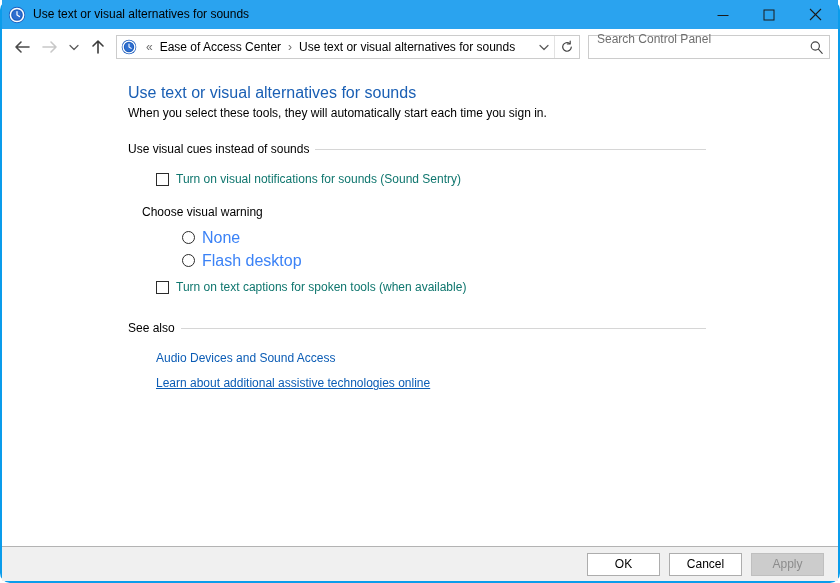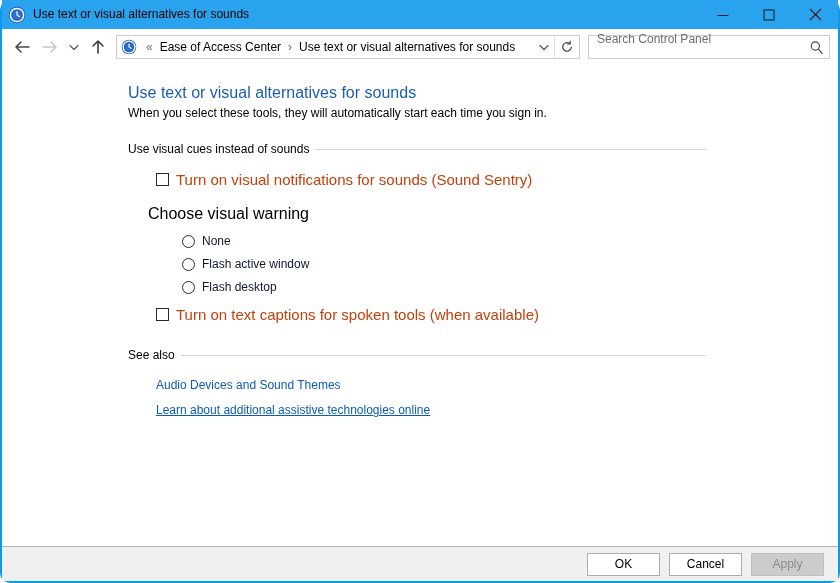--- a/index.html
+++ b/index.html
@@ -230,25 +230,25 @@
   .checkbox {
     width: 13px;
     height: 13px;
     border: 1px solid #2b2b2b;
     background: #ffffff;
     box-sizing: border-box;
     flex: none;
     margin-top: 1px;
     margin-right: 7px;
   }
-  .check-label { font-size: 15px; color: #c2410c; line-height: 15px; }
+  .check-label { font-size: 12px; color: #0f766e; line-height: 15px; }
 
   .subgroup-label {
-    margin-left: 20px;
-    font-size: 16px;
+    margin-left: 14px;
+    font-size: 12px;
     color: #000000;
     margin-bottom: 11px;
   }
 
   .radio-list { margin-left: 54px; }
   .radio-row {
     display: flex;
     align-items: center;
     margin-bottom: 8px;
     cursor: default;
@@ -269,21 +269,21 @@
     position: absolute;
     left: 50%;
     top: 50%;
     width: 6px;
     height: 6px;
     margin-left: -3px;
     margin-top: -3px;
     border-radius: 50%;
     background: #1c1c1c;
   }
-  .radio-label { font-size: 12px; color: #0f172a; line-height: 15px; }
+  .radio-label { font-size: 16px; color: #3b82f6; line-height: 15px; }
 
   .link-list { margin-left: 28px; }
   .link-item {
     color: #0b5cb5;
     font-size: 12px;
     line-height: 15px;
     margin-bottom: 10px;
     display: inline-block;
     text-decoration: none;
     cursor: default;
@@ -436,41 +436,37 @@
 
       <div class="subgroup-label">Choose visual warning</div>
 
       <div class="radio-list">
         <div class="radio-row">
           <span class="radio"></span>
           <span class="radio-label">None</span>
         </div>
         <div class="radio-row">
           <span class="radio"></span>
-          <span class="radio-label">Flash active window</span>
-        </div>
-        <div class="radio-row">
-          <span class="radio"></span>
           <span class="radio-label">Flash desktop</span>
         </div>
       </div>
 
       <div class="check-row" style="margin-top:12px;margin-bottom:26px;">
         <span class="checkbox"></span>
         <span class="check-label">Turn on text captions for spoken tools (when available)</span>
       </div>
 
       <div class="section-head">
         <span class="section-head-label">See also</span>
         <span class="section-head-rule"></span>
       </div>
 
       <div class="link-list">
         <div>
-          <a class="link-item" href="#">Audio Devices and Sound Themes</a>
+          <a class="link-item" href="#">Audio Devices and Sound Access</a>
         </div>
         <div>
           <a class="link-item underline" href="#">Learn about additional assistive technologies online</a>
         </div>
       </div>
 
     </div>
   </div>
 
   <div class="footer">

